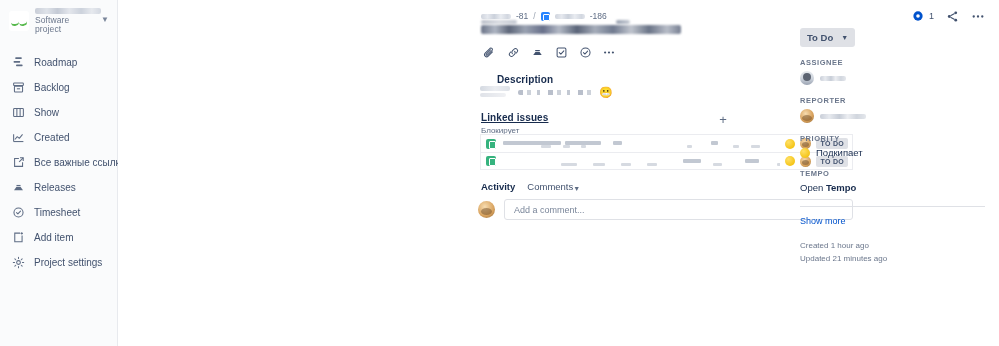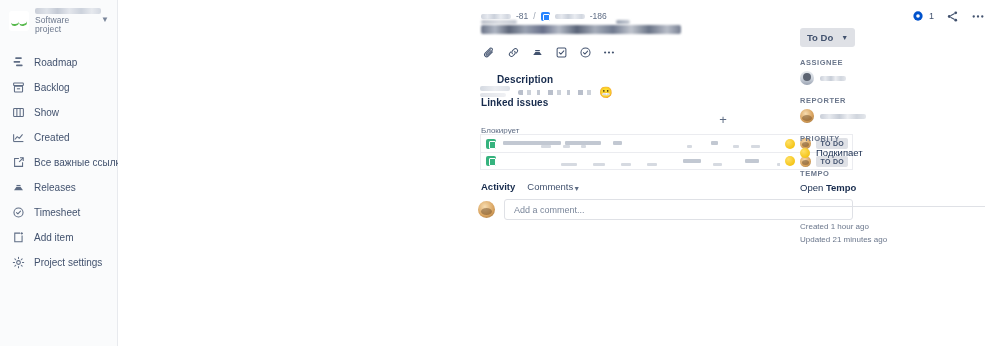--- a/index.html
+++ b/index.html
@@ -145,21 +145,21 @@
     width: 22px; height: 22px;
     display: flex; align-items: center; justify-content: center;
     border-radius: 3px; cursor: pointer; color: #42526e;
   }
 
   .sec-title {
     position: absolute; font-size: 10px; font-weight: bold; color: #172b4d;
     letter-spacing: .1px;
   }
   #desc-title { left: 379px; top: 74px; }
-  #linked-title { left: 363px; top: 97px; }
+  #linked-title { left: 363px; top: 112px; text-decoration: underline; }
 
   .desc-body { position: absolute; left: 362px; top: 86px; display: flex; align-items: center; gap: 6px; }
   .desc-line-a {
     width: 30px; height: 5px; border-radius: 2px;
     background: linear-gradient(90deg,#d4d9e1,#eceef2,#dde1e7);
     filter: blur(.7px);
   }
   .desc-line-b {
     position: absolute; left: 0; top: 7px;
     width: 26px; height: 4px; border-radius: 2px;
@@ -621,20 +621,21 @@
         </div>
       </div>
 
       <div class="fld">
         <div class="fld-label">TEMPO</div>
         <div class="tempo-val"><span>Open </span><b>Tempo</b></div>
       </div>
 
       <div class="rule"></div>
 
+      <div class="show-more">Show more</div>
 
       <div class="meta">
         <div>Created 1 hour ago</div>
         <div>Updated 21 minutes ago</div>
       </div>
 
     </aside>
 
   </main>
 </div>

